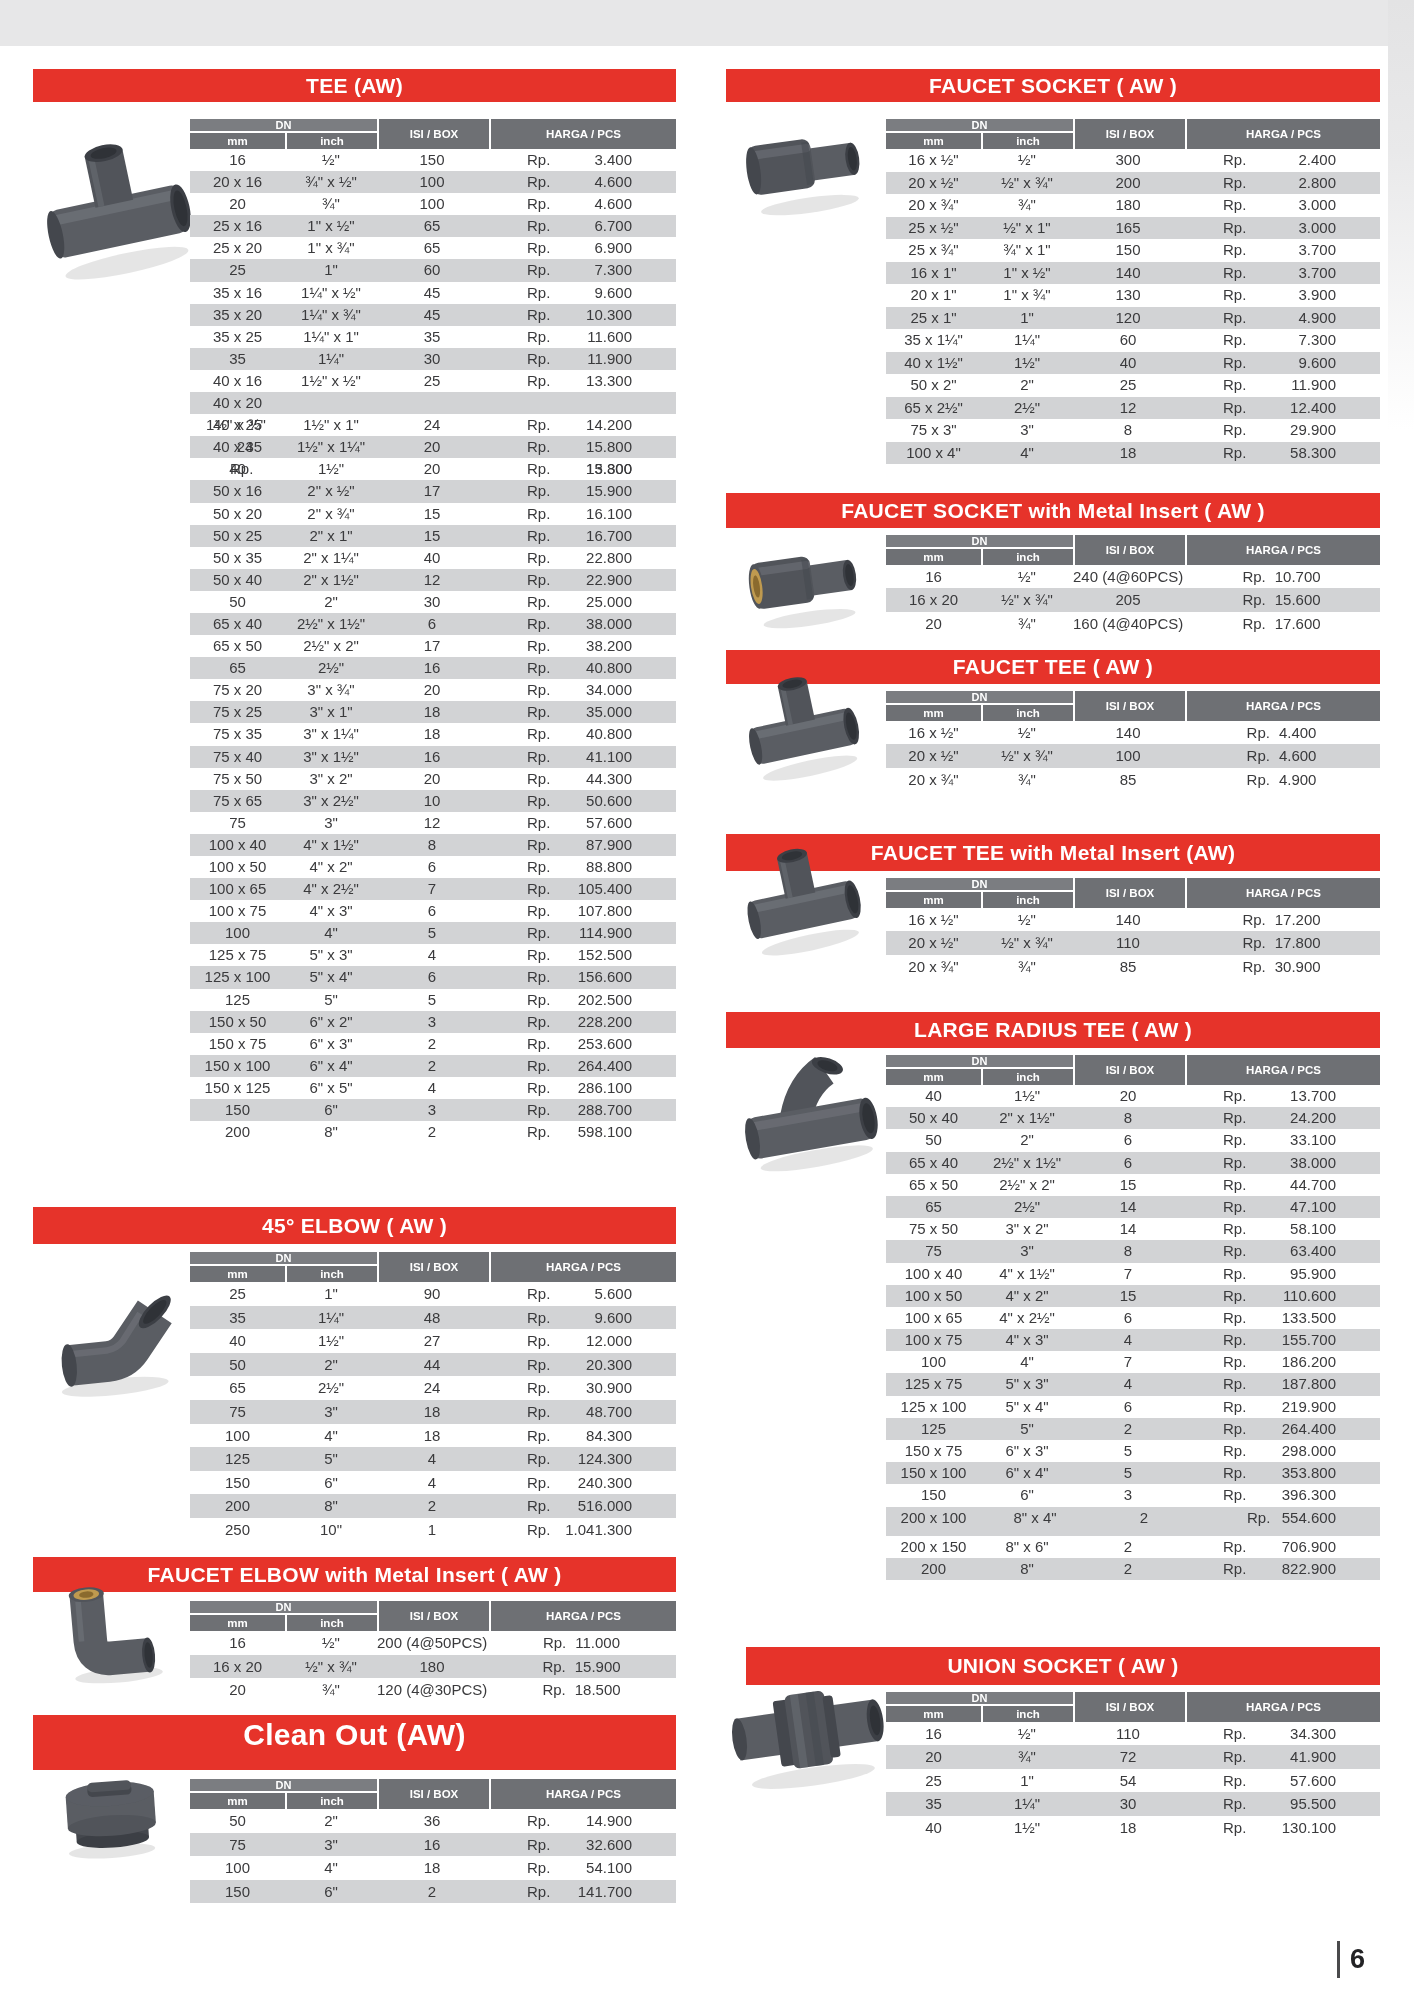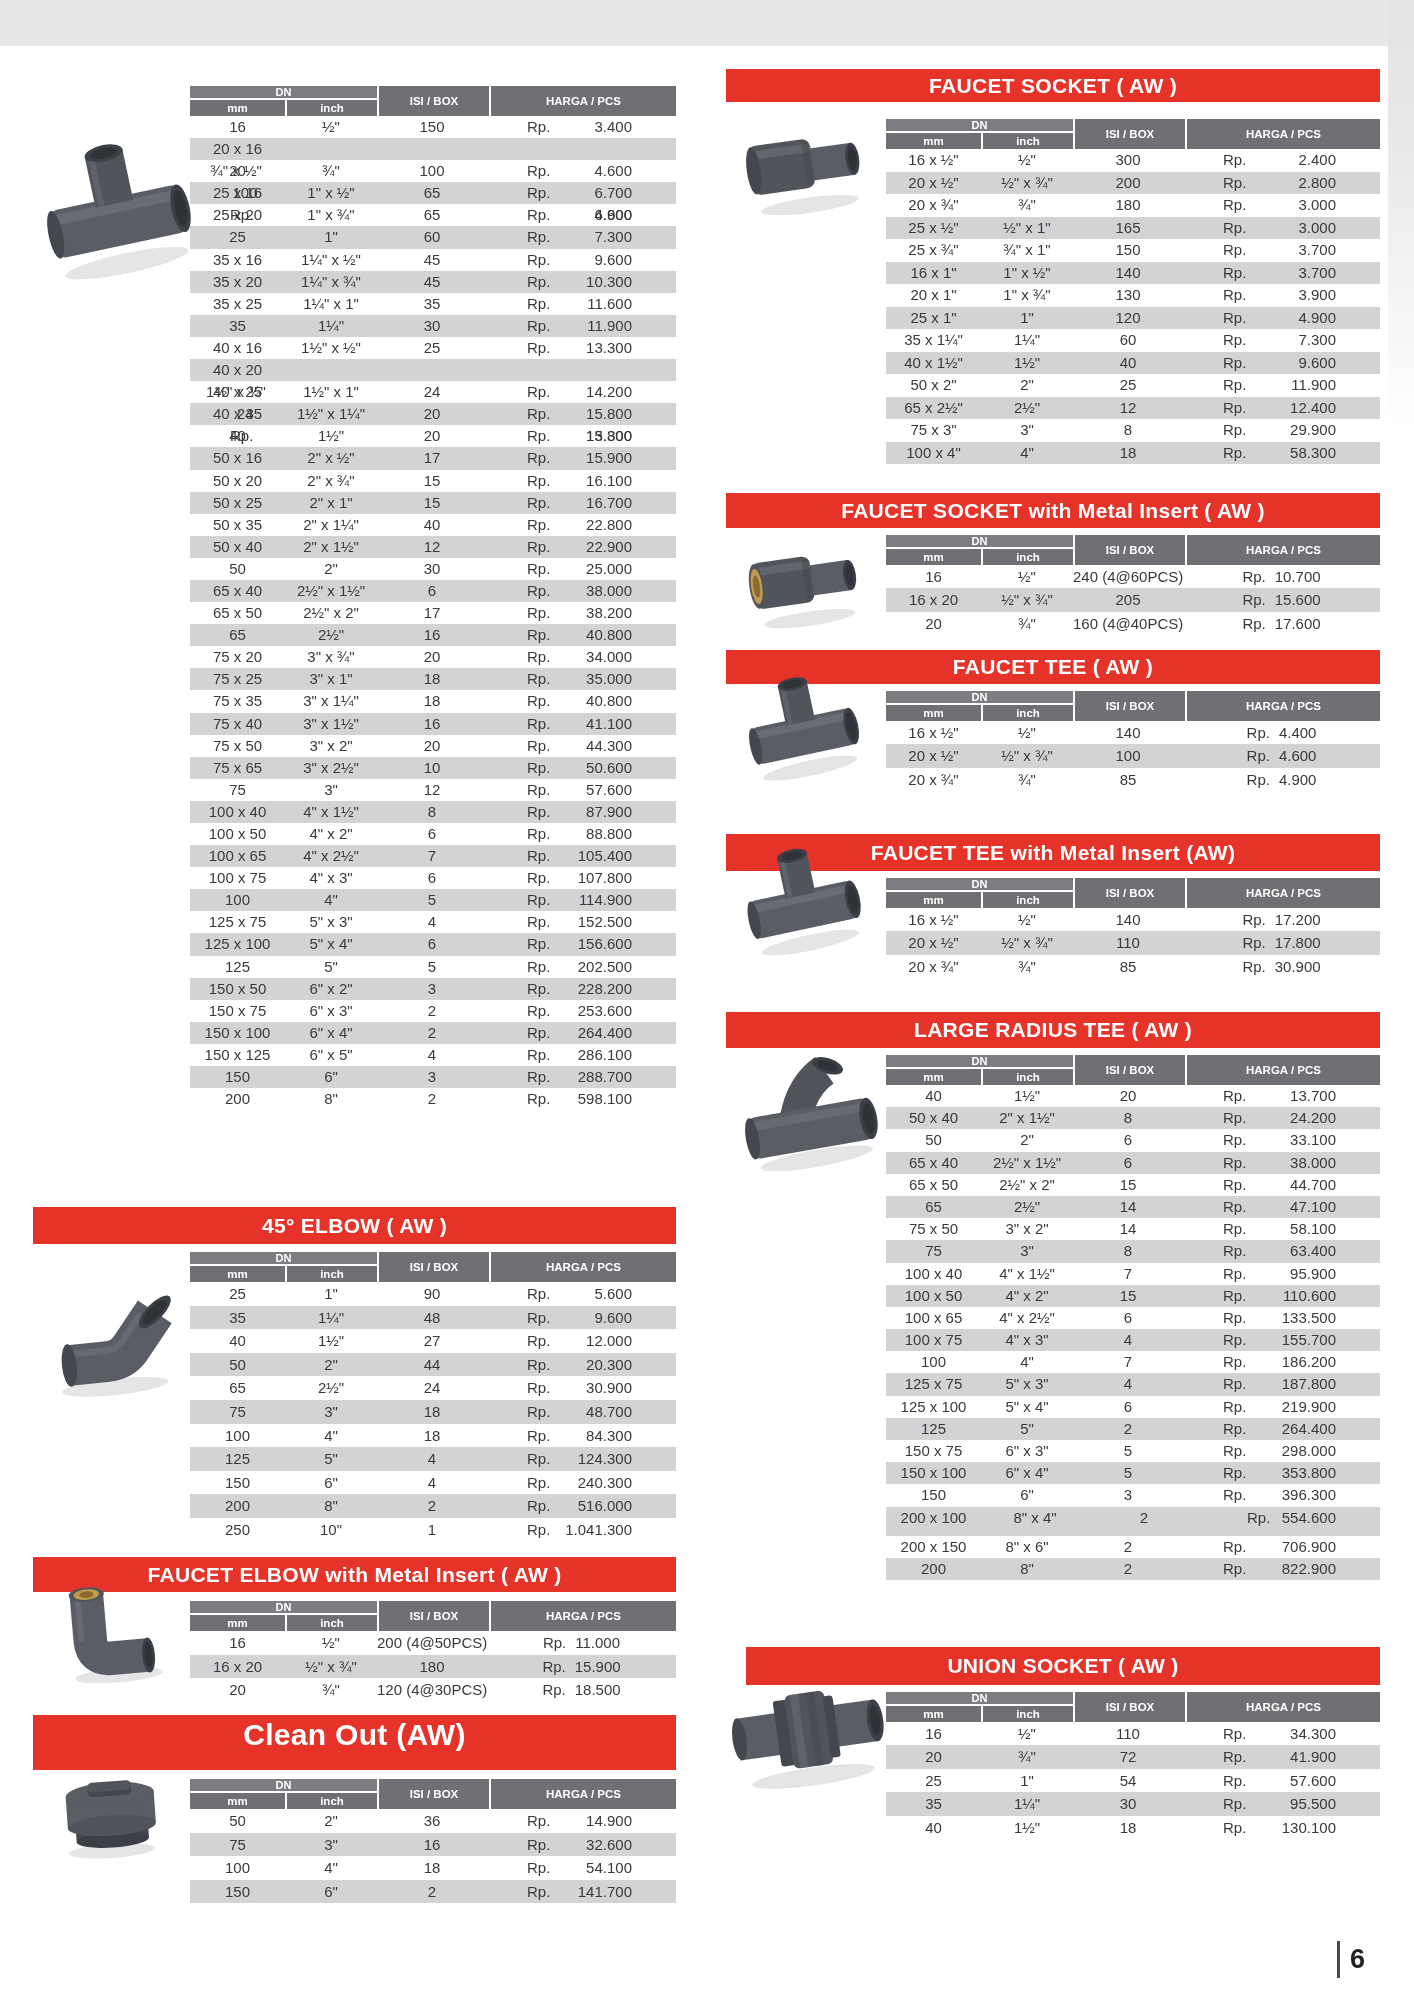--- a/index.html
+++ b/index.html
@@ -41,20 +41,21 @@
   .pageno-bar{position:absolute;left:1337px;top:1941px;width:3px;height:37px;background:#4a4a4c;}
   .pageno{position:absolute;left:1350px;top:1944px;font-weight:bold;font-size:27px;color:#232325;}
 </style>
 </head>
 <body>
 
 <div class="top-edge"></div>
 <div class="right-edge"></div>
 <div id="page">
     <div class="section" style="left: 33px; top: 69px; width: 643px;">
+      <div class="banner" style="height: 33px; line-height: 33px;"><span>TEE (AW)</span></div>
       <div class="photo" style="left: 2px; top: 40px; width: 162px; height: 185px;">
         <svg viewBox="0 0 160 160" preserveAspectRatio="xMidYMid meet">
           <g transform="rotate(-12 80 90)">
             <ellipse cx="80" cy="142" rx="62" ry="10" fill="rgba(0,0,0,0.10)"></ellipse>
             <rect x="14" y="76" width="132" height="48" rx="9" fill="#5a5d63"></rect>
             <rect x="14" y="81" width="132" height="10" rx="5" fill="#7c8087" opacity="0.45"></rect>
             <ellipse cx="17" cy="100" rx="7" ry="24" fill="#44474d"></ellipse>
             <ellipse cx="143" cy="100" rx="9" ry="24" fill="#3c3f45"></ellipse>
             <ellipse cx="143" cy="100" rx="6" ry="18" fill="#2f3237"></ellipse>
             <rect x="61" y="30" width="38" height="52" fill="#51545a"></rect>
@@ -78,21 +79,21 @@
         </div>
         <div class="row" style="height: 22.1px; line-height: 22.1px;">
           <span class="c-mm">16</span>
           <span class="c-inch">½"</span>
           <span class="c-isi">150</span>
           <span class="c-price split">
             <span class="rp">Rp.</span>
             <span class="val">3.400</span>
           </span>
         </div>
-        <div class="row" style="height: 22.1px; line-height: 22.1px; flex-direction: column;">
+        <div class="row" style="height: 22.1px; line-height: 22.1px;">
           <span class="c-mm">20 x 16</span>
           <span class="c-inch">¾" x ½"</span>
           <span class="c-isi">100</span>
           <span class="c-price split">
             <span class="rp">Rp.</span>
             <span class="val">4.600</span>
           </span>
         </div>
         <div class="row" style="height: 22.1px; line-height: 22.1px;">
           <span class="c-mm">20</span>

